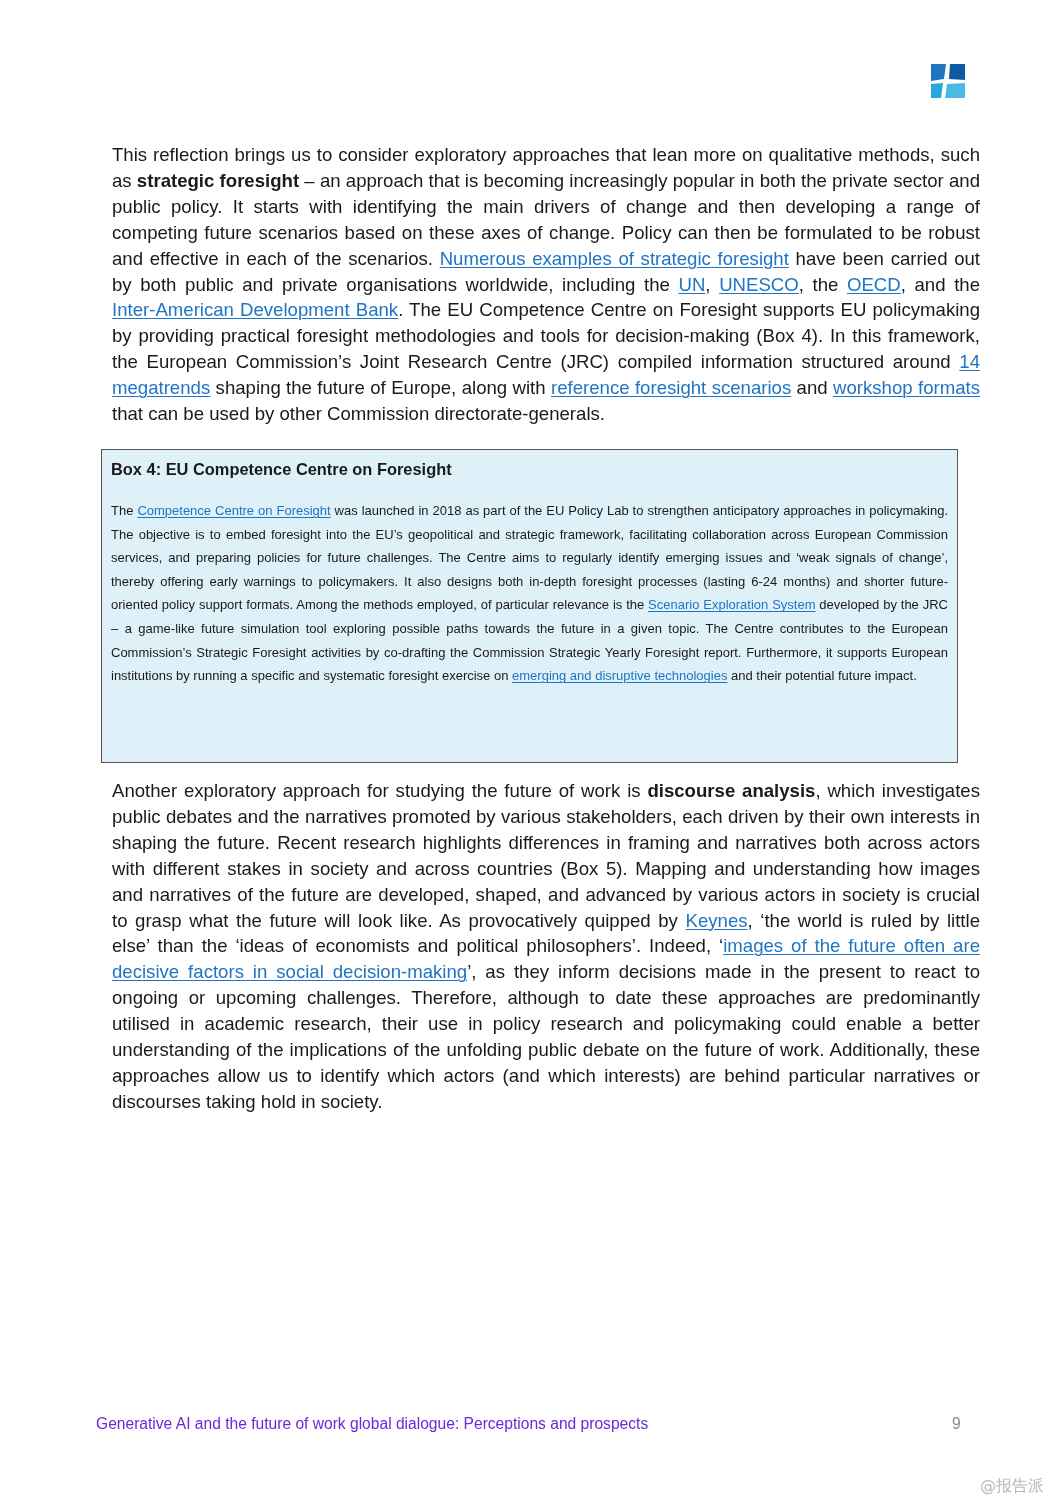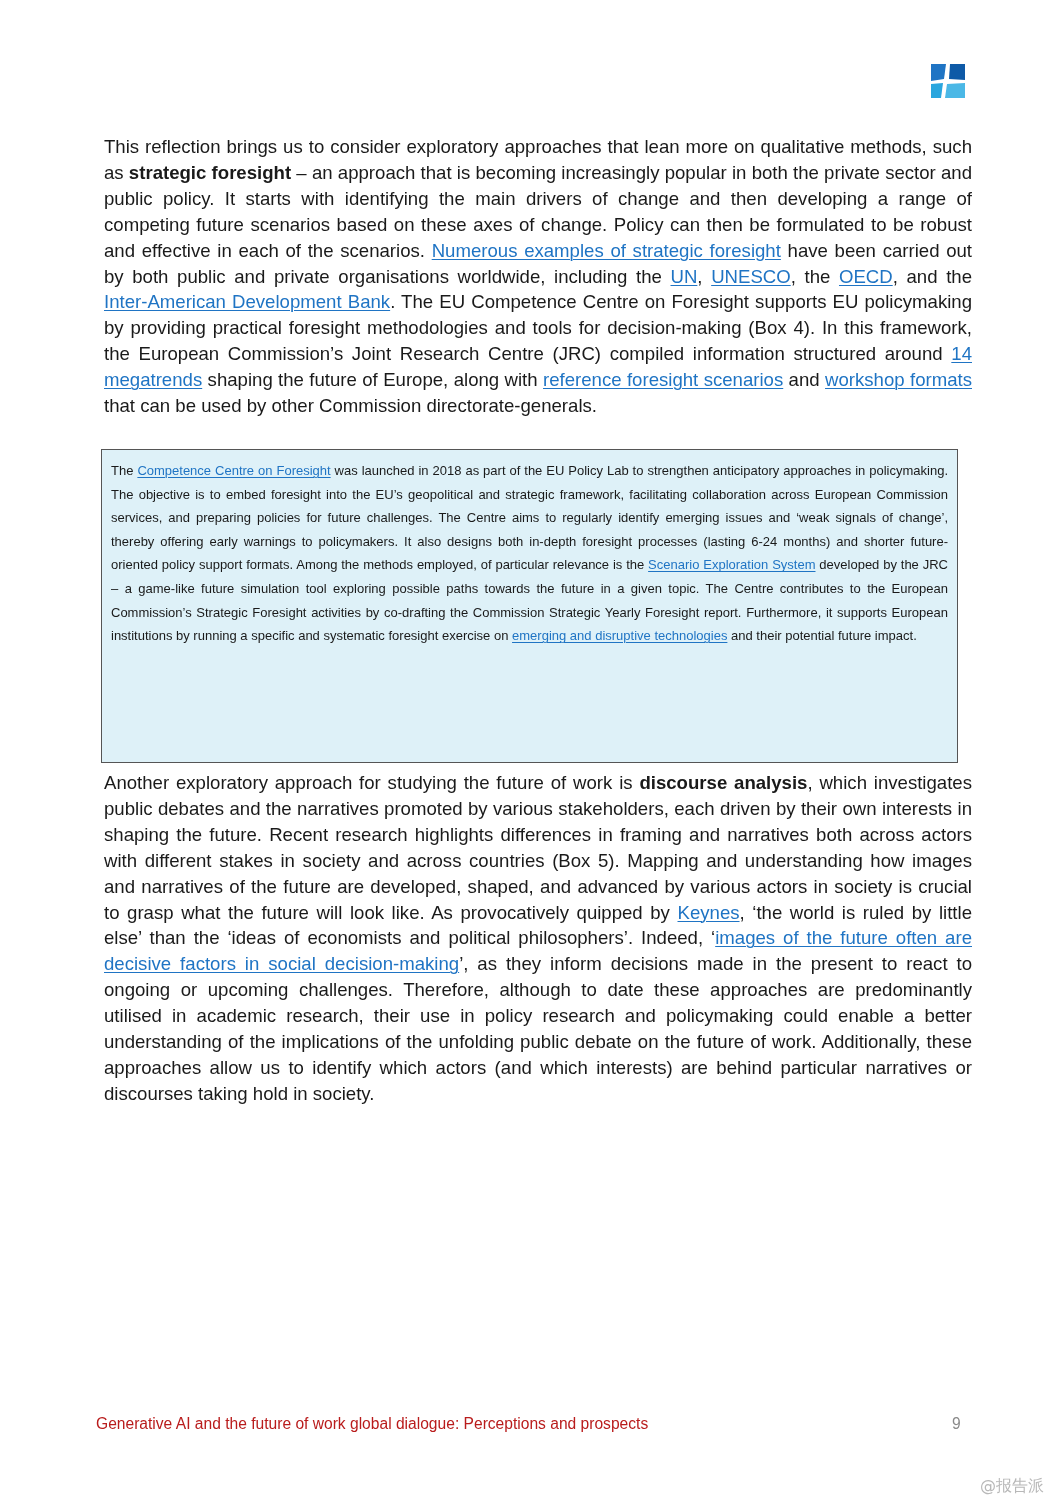--- a/index.html
+++ b/index.html
@@ -7,21 +7,21 @@
       width: 1061px; height: 1500px; position: relative; overflow: hidden;
       font-family: "Liberation Sans", sans-serif; color: #1a1a1a;
     }
     .logo {
       position: absolute; left: 931px; top: 64px; width: 34px; height: 34px;
     }
     .logo svg { width: 34px; height: 34px; display: block; }
     .para {
       position: absolute; left: 96px; width: 868px;
       font-size: 18.6px; line-height: 25.9px; text-align: justify;
-      margin: 8px;
+      margin: 16px;
     }
     .p1 { top: 126px; }
     .p2 { top: 762px; }
     a, .link {
       color: #1f74c4; text-decoration: underline; text-underline-offset: 2px;
       text-decoration-thickness: 1px; cursor: pointer;
     }
     b { font-weight: bold; }
     .box {
       position: absolute; left: 101px; top: 449px; width: 857px; height: 314px;
@@ -29,21 +29,21 @@
       padding: 9px 9px 0 9px;
     }
     .box-title {
       font-size: 16.4px; font-weight: bold; line-height: 20px; margin: 0 0 20px 0;
     }
     .box-body {
       font-size: 13px; line-height: 23.6px; text-align: justify; margin: 0;
     }
     .footer-title {
       position: absolute; left: 96px; top: 1415px;
-      font-size: 15.6px; color: #b91c1c;
+      font-size: 15.6px; color: #6d28d9;
     }
     .page-num {
       position: absolute; left: 952px; top: 1415px;
       font-size: 15.6px; color: #8a8a8a;
     }
     .watermark {
       position: absolute; left: 980px; top: 1476px;
       font-size: 16px; color: #b8b8b8;
       font-family: "DejaVu Sans", sans-serif;
     }
@@ -56,20 +56,21 @@
     <polygon points="0,0 15,0 13,15 0,17" fill="#1f74c4"></polygon>
     <polygon points="19,0 34,0 34,16 18,15" fill="#0e5aa7"></polygon>
     <polygon points="0,20 12,19 10,34 0,34" fill="#2aa6de"></polygon>
     <polygon points="16,20 34,19 34,34 14,34" fill="#4bb8e6"></polygon>
   </svg>
 </div>
 
 <p class="para p1"><span>This reflection brings us to consider exploratory approaches that lean more on qualitative methods, such as </span><b>strategic foresight</b><span> – an approach that is becoming increasingly popular in both the private sector and public policy. It starts with identifying the main drivers of change and then developing a range of competing future scenarios based on these axes of change. Policy can then be formulated to be robust and effective in each of the scenarios. </span><a>Numerous examples of strategic foresight</a><span> have been carried out by both public and private organisations worldwide, including the </span><a>UN</a><span>, </span><a>UNESCO</a><span>, the </span><a>OECD</a><span>, and the </span><a>Inter-American Development Bank</a><span>. The EU Competence Centre on Foresight supports EU policymaking by providing practical foresight methodologies and tools for decision-making (Box 4). In this framework, the European Commission’s Joint Research Centre (JRC) compiled information structured around </span><a>14 megatrends</a><span> shaping the future of Europe, along with </span><a>reference foresight scenarios</a><span> and </span><a>workshop formats</a><span> that can be used by other Commission directorate-generals.</span></p>
 
 <div class="box">
+  <p class="box-title">Box 4: EU Competence Centre on Foresight</p>
   <p class="box-body"><span>The </span><a>Competence Centre on Foresight</a><span> was launched in 2018 as part of the EU Policy Lab to strengthen anticipatory approaches in policymaking. The objective is to embed foresight into the EU’s geopolitical and strategic framework, facilitating collaboration across European Commission services, and preparing policies for future challenges. The Centre aims to regularly identify emerging issues and ‘weak signals of change’, thereby offering early warnings to policymakers. It also designs both in-depth foresight processes (lasting 6-24 months) and shorter future-oriented policy support formats. Among the methods employed, of particular relevance is the </span><a>Scenario Exploration System</a><span> developed by the JRC – a game-like future simulation tool exploring possible paths towards the future in a given topic. The Centre contributes to the European Commission’s Strategic Foresight activities by co-drafting the Commission Strategic Yearly Foresight report. Furthermore, it supports European institutions by running a specific and systematic foresight exercise on </span><a>emerging and disruptive technologies</a><span> and their potential future impact.</span></p>
 </div>
 
 <p class="para p2"><span>Another exploratory approach for studying the future of work is </span><b>discourse analysis</b><span>, which investigates public debates and the narratives promoted by various stakeholders, each driven by their own interests in shaping the future. Recent research highlights differences in framing and narratives both across actors with different stakes in society and across countries (Box 5). Mapping and understanding how images and narratives of the future are developed, shaped, and advanced by various actors in society is crucial to grasp what the future will look like. As provocatively quipped by </span><a>Keynes</a><span>, ‘the world is ruled by little else’ than the ‘ideas of economists and political philosophers’. Indeed, ‘</span><a>images of the future often are decisive factors in social decision-making</a><span>’, as they inform decisions made in the present to react to ongoing or upcoming challenges. Therefore, although to date these approaches are predominantly utilised in academic research, their use in policy research and policymaking could enable a better understanding of the implications of the unfolding public debate on the future of work. Additionally, these approaches allow us to identify which actors (and which interests) are behind particular narratives or discourses taking hold in society.</span></p>
 
 <div class="footer-title">Generative AI and the future of work global dialogue: Perceptions and prospects</div>
 <div class="page-num">9</div>
 <div class="watermark">@报告派</div>
 
 </body></html>

